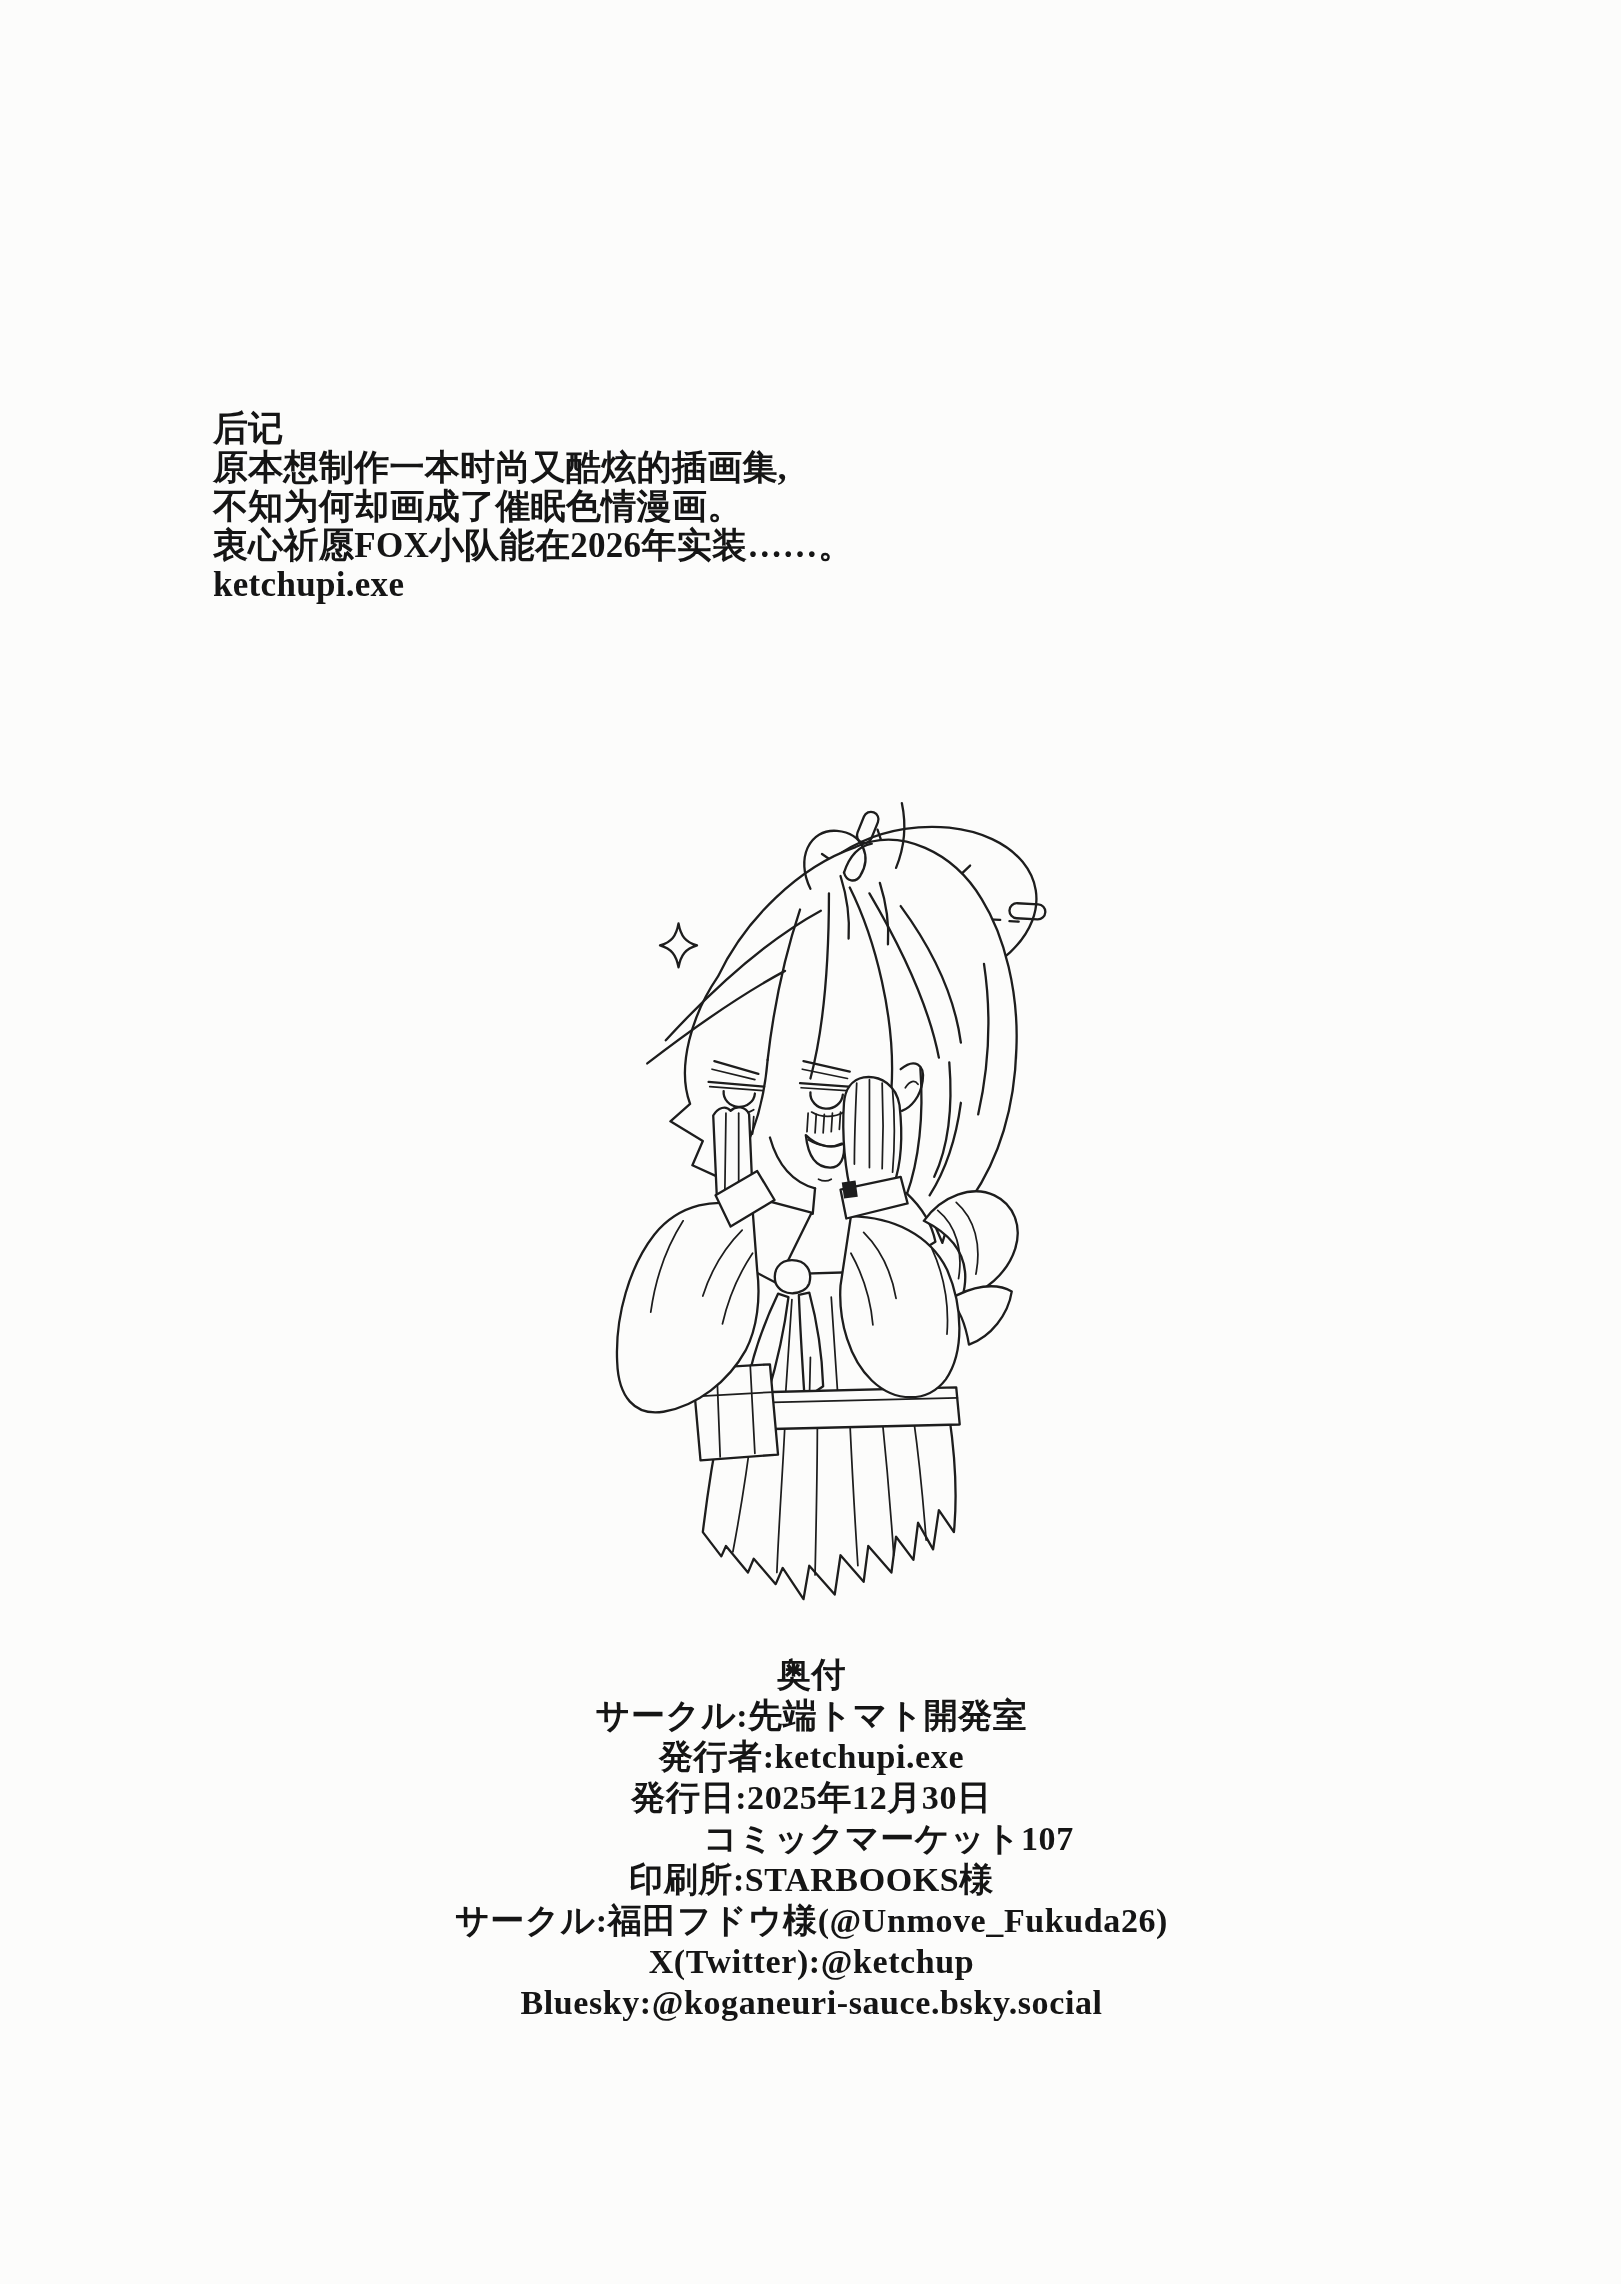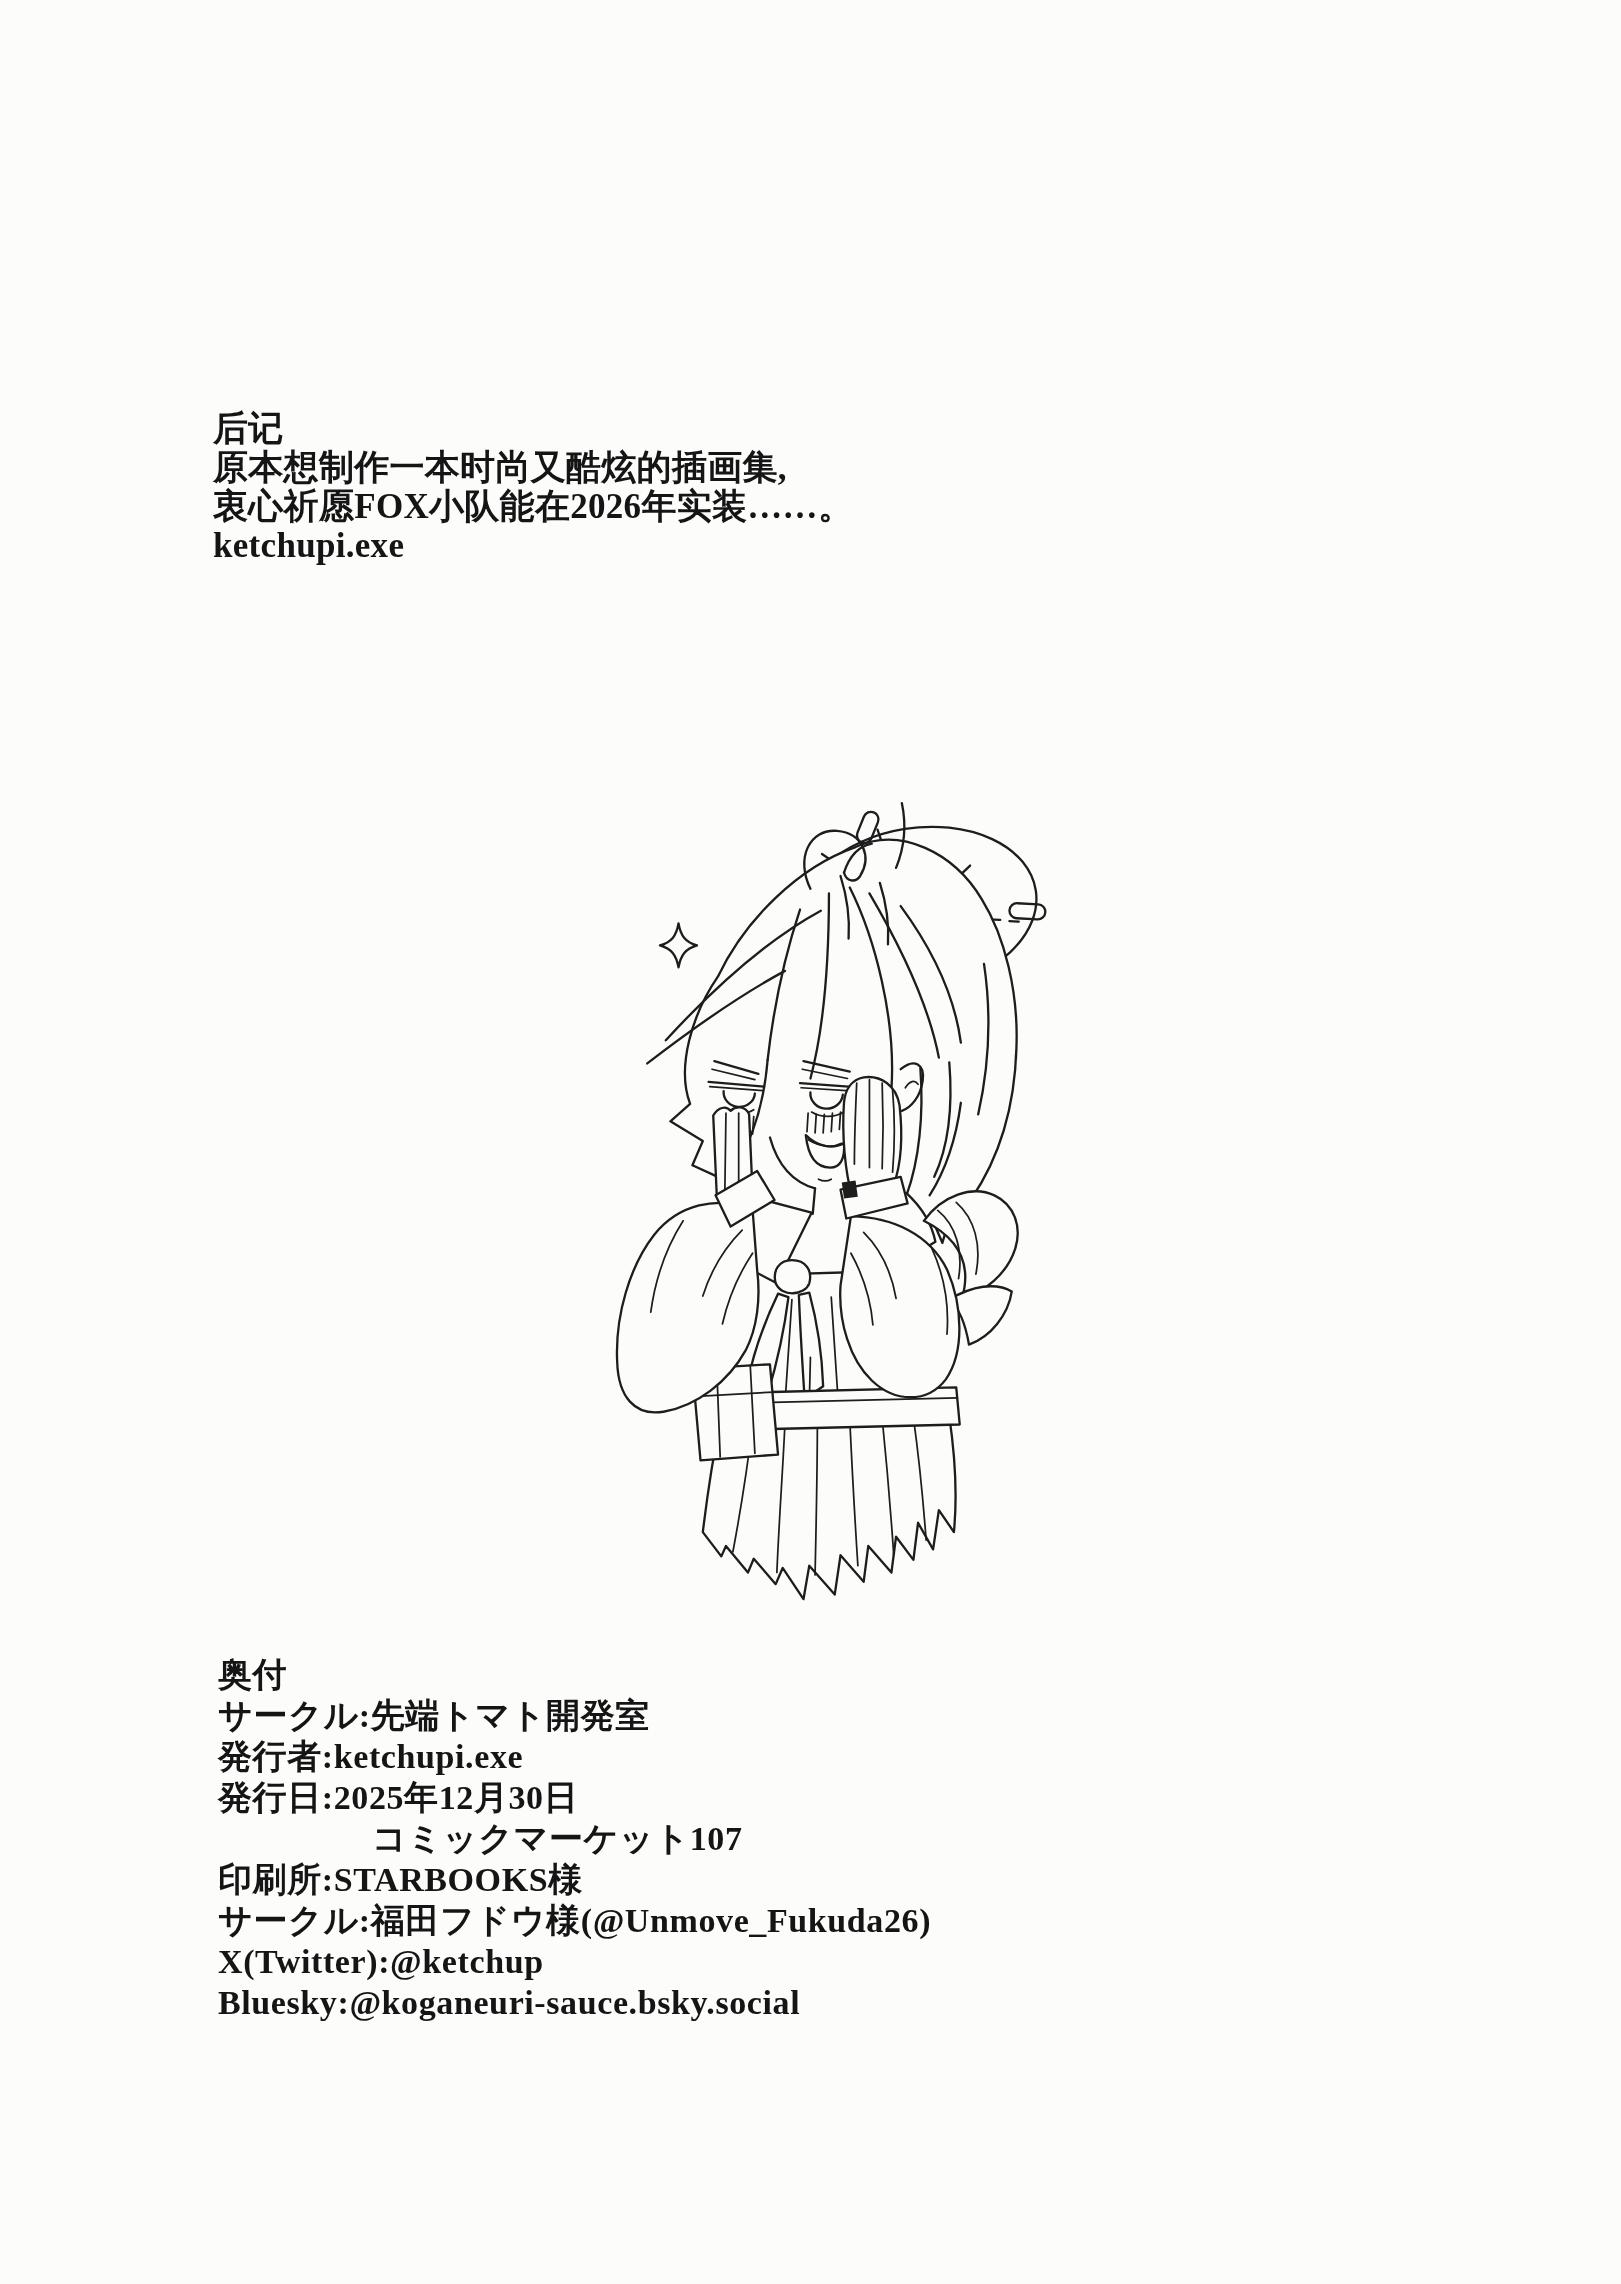--- a/index.html
+++ b/index.html
@@ -17,39 +17,40 @@
     font-size:35px;line-height:39px;font-weight:700;
     letter-spacing:0.3px;white-space:nowrap;
   }
   .afterword .line{height:39px;}
   
   .colophon{
     position:absolute;left:218px;top:1654px;width:1187px;
     font-size:34px;line-height:41px;font-weight:600;
     letter-spacing:0.6px;white-space:nowrap;
   }
-  .colophon .line{height:41px;}
+  .colophon .line{height:41px;text-align:center;}
   .colophon .line.indent{padding-left:154px;}
   
   .illustration{
     position:absolute;left:579px;top:790px;width:486px;height:857px;
   }
   .illustration svg{display:block;width:100%;height:100%;}
   .sk{fill:none;stroke:#1d1d1d;stroke-width:4;stroke-linecap:round;stroke-linejoin:round;}
   .skf{fill:#fcfcfb;stroke:#1d1d1d;stroke-width:4;stroke-linecap:round;stroke-linejoin:round;}
   .skt{fill:none;stroke:#1d1d1d;stroke-width:3;stroke-linecap:round;stroke-linejoin:round;}
 </style>
 </head>
 <body>
 
 <div class="page">
 
   <div class="afterword">
     <div class="line">后记</div>
     <div class="line">原本想制作一本时尚又酷炫的插画集,</div>
+    <div class="line">不知为何却画成了催眠色情漫画。</div>
     <div class="line">衷心祈愿FOX小队能在2026年实装……。</div>
     <div class="line">ketchupi.exe</div>
   </div>
 
   <div class="illustration">
     <svg viewBox="0 0 840 1480" xmlns="http://www.w3.org/2000/svg">
 
       <g>
         <g transform="rotate(-9 585 205)">
           <ellipse class="sk" cx="585" cy="205" rx="207" ry="140"></ellipse>

